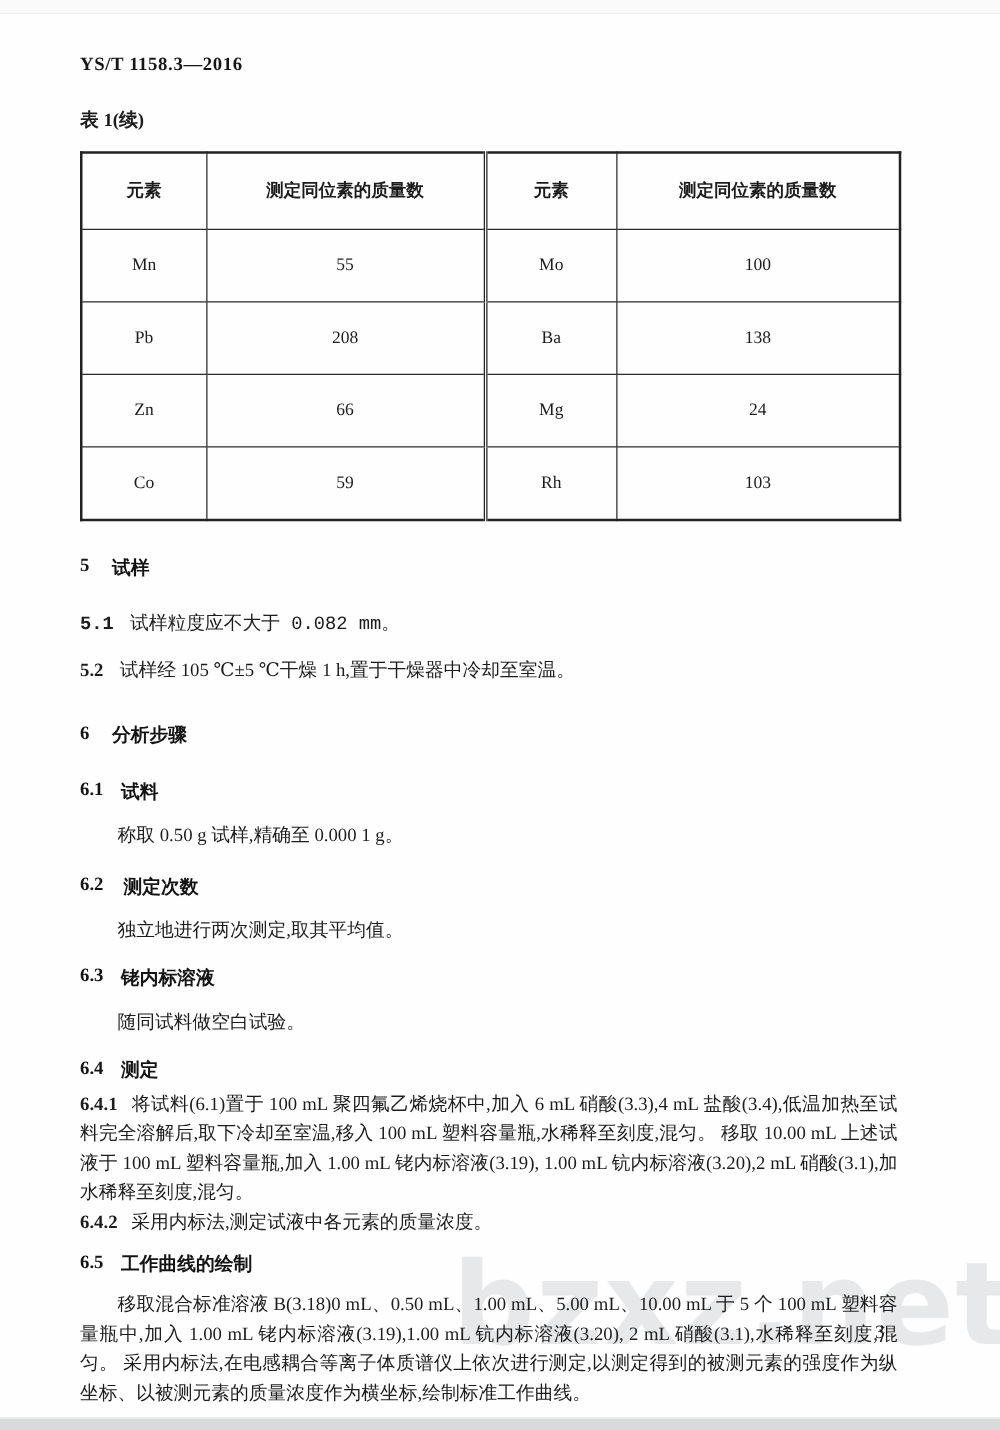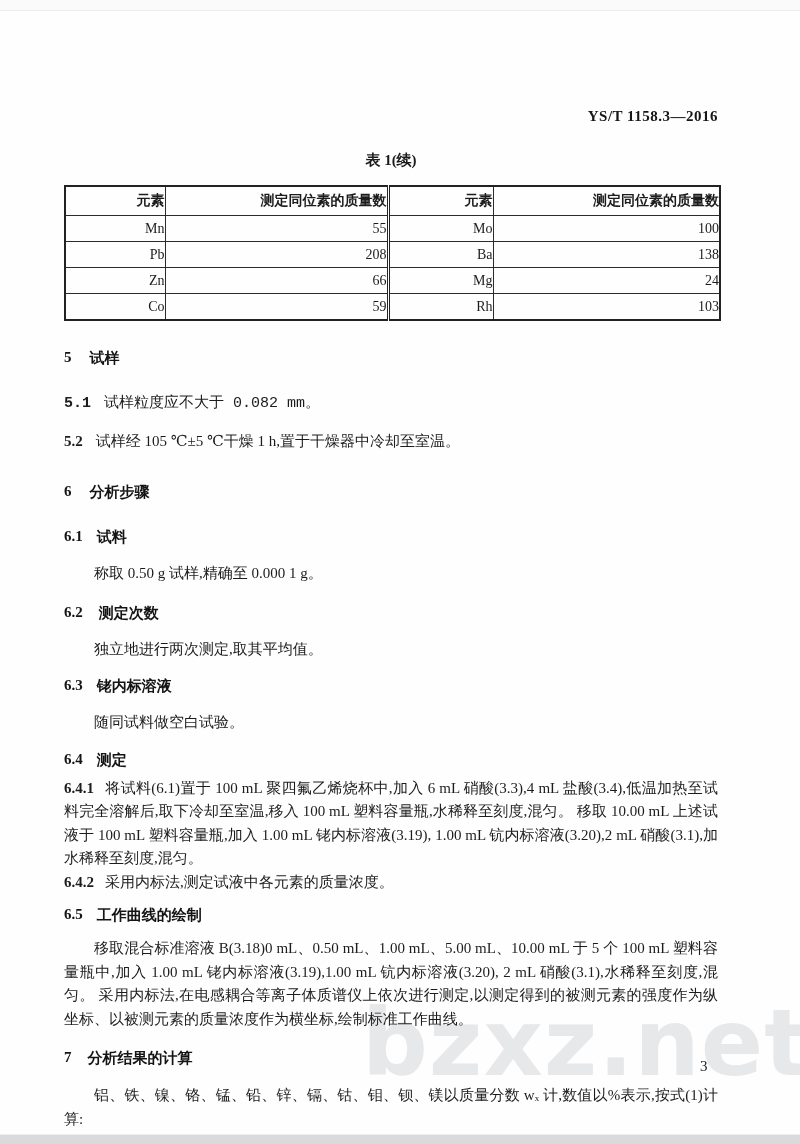--- a/index.html
+++ b/index.html
@@ -18,44 +18,43 @@
   }
   .scan-bottom{
     position:absolute;bottom:0;left:0;right:0;height:9px;
     background:#d9dadb;border-top:1px solid #eceded;
   }
   .content{
     position:relative;
     padding:0 82px 0 64px; 
   }
   .std-code{
-    padding-top:108px;
-    text-align:right;
+    padding-top:44px;
     font-weight:bold;
     font-size:15px;
     letter-spacing:.5px;
     color:#161616;
   }
   .table-title{
     margin-top:26px;
-    text-align:center;
+    text-align:left;
     font-weight:bold;
     font-size:15px;
   }
   table.iso{
     margin-top:15px;
     border-collapse:collapse;
     table-layout:fixed;
     width:655px;
     font-size:14px;
   }
   table.iso td,table.iso th{
     border:1px solid #2b2b2b;
-    text-align:right;
-    padding:0;
+    text-align:center;
+    padding:16px;
     height:25px;
     font-weight:normal;
   }
   table.iso tr.head th{height:28px;font-weight:bold;}
   table.iso{border:2px solid #222;}
   table.iso td.mid,table.iso th.mid{border-left:3px double #222;}
   .h-sec{
     display:flex;gap:18px;
     font-weight:bold;font-size:15px;
     color:#141414;

